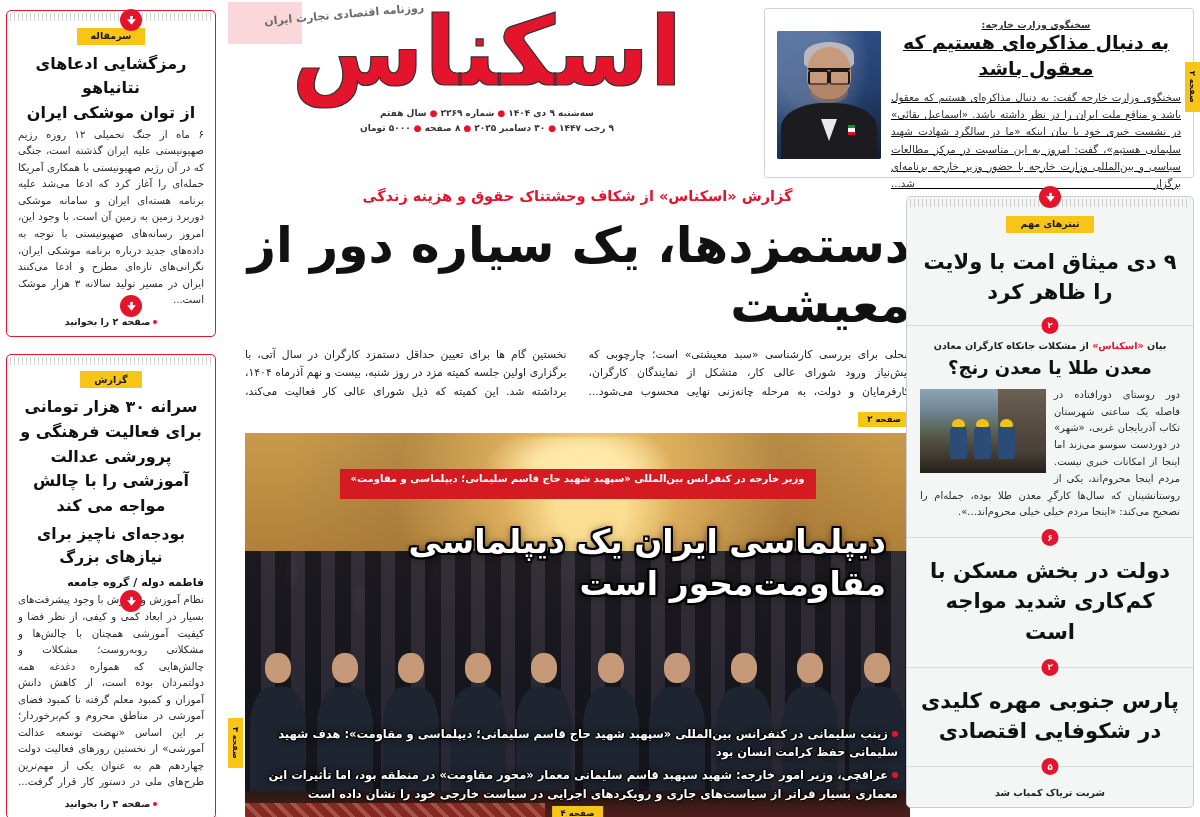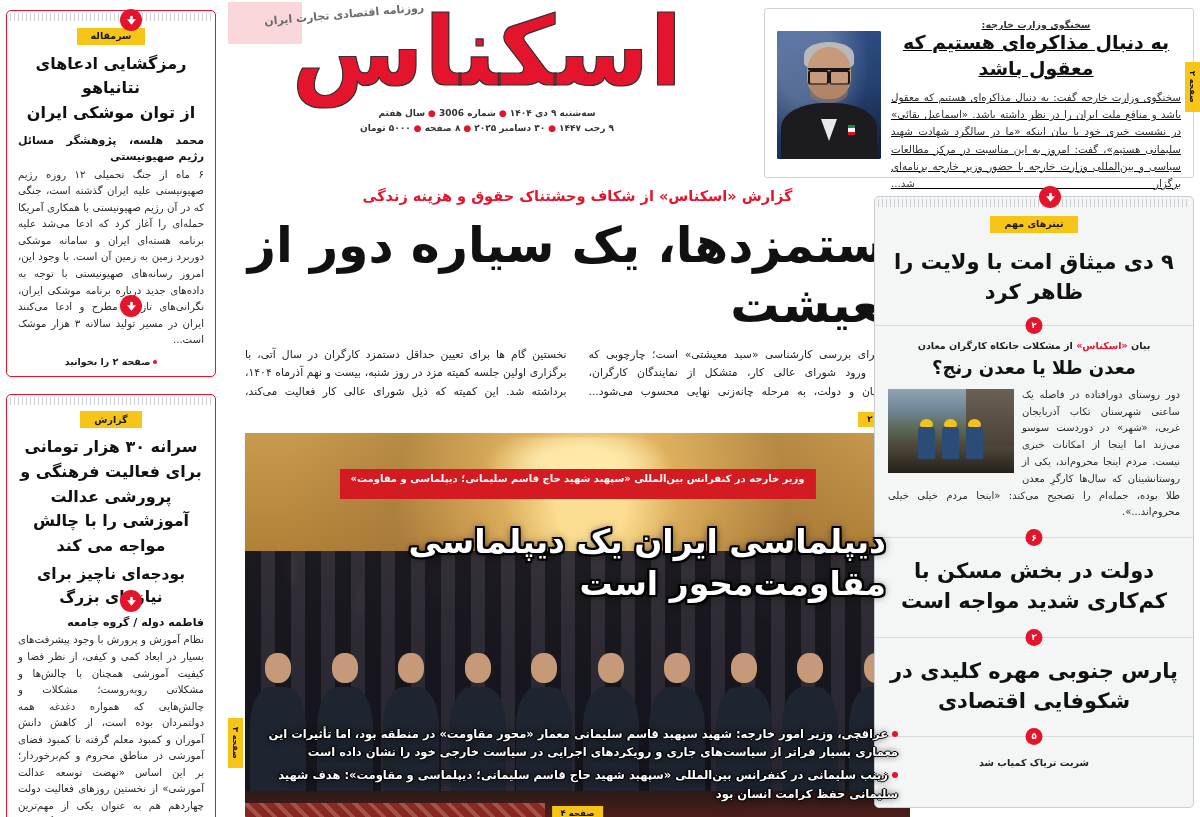--- a/index.html
+++ b/index.html
@@ -479,21 +479,21 @@
     position: absolute;
     left: 50%; top: 368px;
     transform: translateX(-50%);
     z-index: 6;
   }
 
   
   .rightbar {
     position: absolute;
     right: 6px; top: 196px;
-    width: 320px;
+    width: 288px;
     height: 612px;
     border: 1px solid #c9cdd1;
     border-radius: 5px;
     background: #f4f6f6;
     overflow: hidden;
   }
   .rightbar .hatch { margin: 2px 3px 0; }
   .rb-taghead { text-align: center; margin-top: 5px; }
   .rb-item {
     padding: 9px 13px 10px;
@@ -581,21 +581,20 @@
           <rect x="4.6" y="1" width="2.8" height="4" fill="#fff"></rect>
         </svg>
     </div>
     <div class="lbox">
       <div class="hatch"></div>
       <div class="tag-row">
         <span class="kicker-tag">سرمقاله</span>
       </div>
       <div class="pad">
         <h3 class="sub">رمزگشایی ادعاهای نتانیاهو<br>از توان موشکی ایران</h3>
-        <div class="byline">محمد هلسه، پژوهشگر مسائل رژیم صهیونیستی</div>
         <p class="body">۶ ماه از جنگ تحمیلی ۱۲ روزه رژیم صهیونیستی علیه ایران گذشته است، جنگی که در آن رژیم صهیونیستی با همکاری آمریکا حمله‌ای را آغاز کرد که ادعا می‌شد علیه برنامه هسته‌ای ایران و سامانه موشکی دوربرد زمین به زمین آن است. با وجود این، امروز رسانه‌های صهیونیستی با توجه به داده‌های جدید درباره برنامه موشکی ایران، نگرانی‌های تازه‌ای مطرح و ادعا می‌کنند ایران در مسیر تولید سالانه ۳ هزار موشک است...</p>
         <div class="read-more"><span class="dot"></span><span>صفحه ۲ را بخوانید</span></div>
       </div>
     </div>
 
     <div class="arrow-marker" style="left:114px; top:285px;">
       <svg width="11" height="11" viewBox="0 0 12 12">
           <path d="M6 10.5 1.2 4.5h9.6z" fill="#fff"></path>
           <rect x="4.6" y="1" width="2.8" height="4" fill="#fff"></rect>
         </svg>
@@ -632,21 +631,21 @@
   <div class="vtab" style="left:228px; top:718px;">صفحه ۳</div>
 
   <div class="masthead">
     <div class="logo-wrap">
       <div class="logo-stamp"></div>
       <div class="logo-strap">روزنامه اقتصادی تجارت ایران</div>
       <div class="logo">اسکناس</div>
     </div>
     <div class="dateline">
       <div>
-        <span>سه‌شنبه ۹ دی ۱۴۰۴</span><span class="sep">●</span><span>شماره 3006</span><span class="sep">●</span><span>سال هفتم</span>
+        <span>سه‌شنبه ۹ دی ۱۴۰۴</span><span class="sep">●</span><span>شماره ۲۲۶۹</span><span class="sep">●</span><span>سال هفتم</span>
       </div>
       <div>
         <span>۹ رجب ۱۴۴۷</span><span class="sep">●</span><span>۳۰ دسامبر ۲۰۲۵</span><span class="sep">●</span><span>۸ صفحه</span><span class="sep">●</span><span>۵۰۰۰ تومان</span>
       </div>
     </div>
   </div>
 
   <div class="topright">
     <div class="txt">
       <div class="sub">سخنگوی وزارت خارجه:</div>
@@ -728,22 +727,22 @@
             <span class="face"></span>
           </div>
       </div>
       <div class="floor"></div>
       <div class="carpet"></div>
 
       <div class="photo-caption-top">وزیر خارجه در کنفرانس بین‌المللی «سپهبد شهید حاج قاسم سلیمانی؛ دیپلماسی و مقاومت»</div>
       <div class="photo-headline">دیپلماسی ایران یک دیپلماسی<br>مقاومت‌محور است</div>
 
       <div class="photo-bullets">
+        <div class="b"><span class="rdot"></span><span>زینب سلیمانی در کنفرانس بین‌المللی «سپهبد شهید حاج قاسم سلیمانی؛ دیپلماسی و مقاومت»: هدف شهید سلیمانی حفظ کرامت انسان بود</span></div>
         <div class="b"><span class="rdot"></span><span>عراقچی، وزیر امور خارجه: شهید سپهبد قاسم سلیمانی معمار «محور مقاومت» در منطقه بود، اما تأثیرات این معماری بسیار فراتر از سیاست‌های جاری و رویکردهای اجرایی در سیاست خارجی خود را نشان داده است</span></div>
-        <div class="b"><span class="rdot"></span><span>زینب سلیمانی در کنفرانس بین‌المللی «سپهبد شهید حاج قاسم سلیمانی؛ دیپلماسی و مقاومت»: هدف شهید سلیمانی حفظ کرامت انسان بود</span></div>
       </div>
       <div class="ref-inline">
         <span class="page-ref">صفحه ۴</span>
       </div>
     </div>
   </div>
 
   <div class="arrow-marker" style="right:139px; top:186px;">
     <svg width="11" height="11" viewBox="0 0 12 12">
         <path d="M6 10.5 1.2 4.5h9.6z" fill="#fff"></path>

